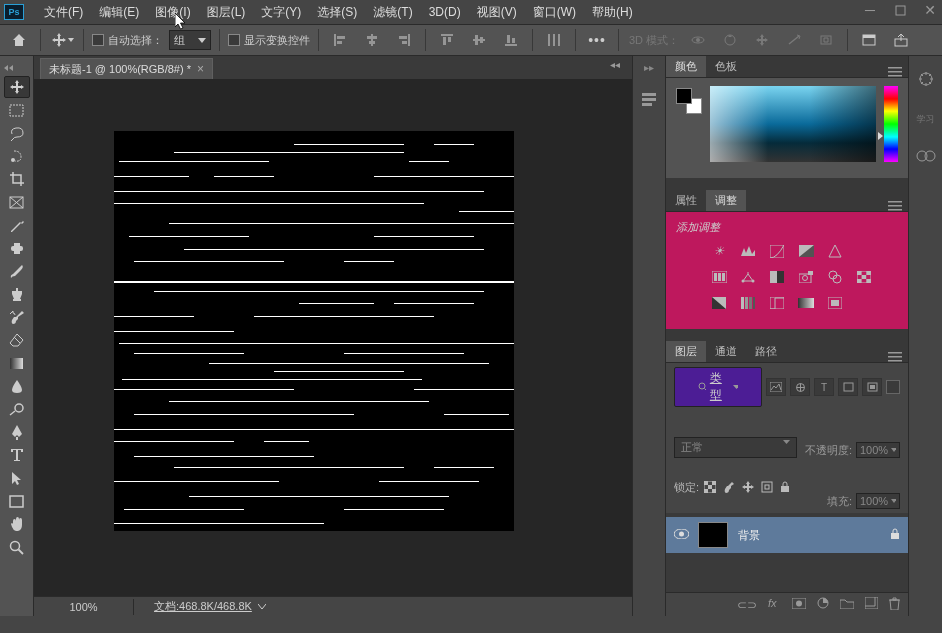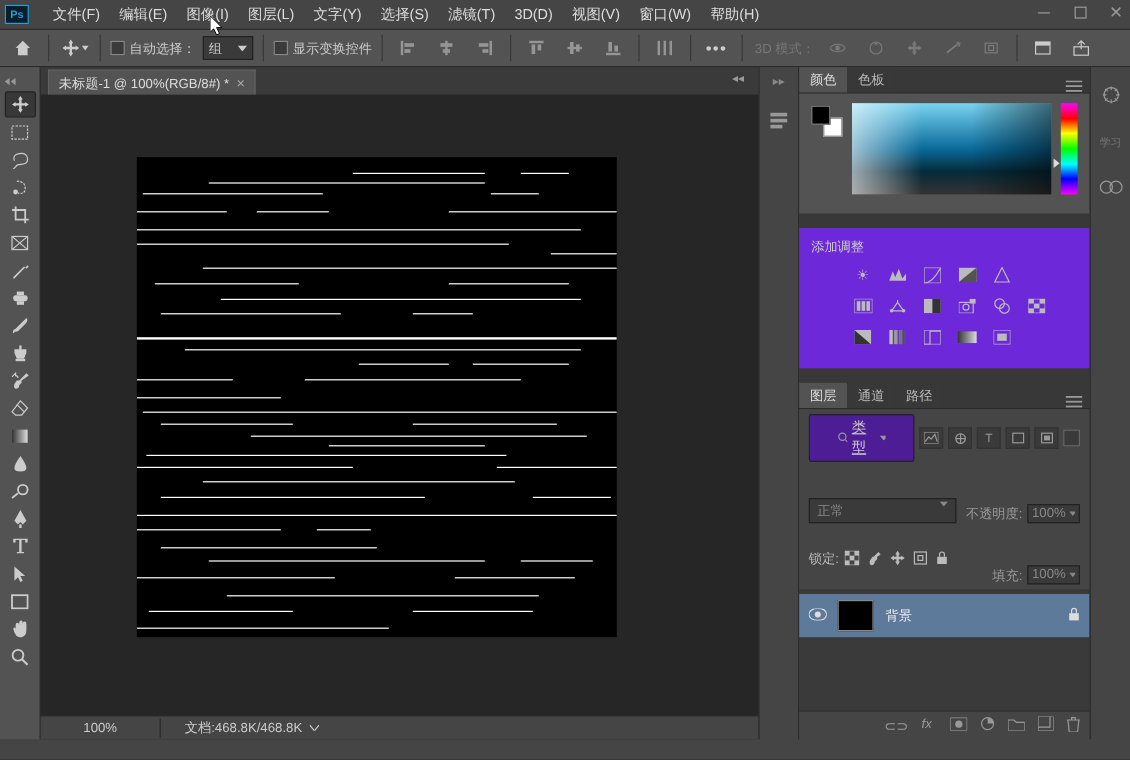--- a/index.html
+++ b/index.html
@@ -26,38 +26,38 @@
 .canvas-area { flex: 1; background: #262626; display: flex; flex-direction: column; }
 .tabbar { height: 23px; background: #3a3a3a; display: flex; align-items: stretch; padding-left: 6px; position: relative;}
 .tab-collapse { width: 30px; display:flex; align-items:center; justify-content:center; color:#999; font-size:10px; position:absolute; right:2px; top:3px;}
 .doc-tab { background: #535353; border: 1px solid #606060; border-bottom: none; padding: 3px 8px; font-size: 11px; color: #ddd; display: flex; align-items: center; gap: 6px; margin-top: 2px;}
 .doc-close { color: #aaa; font-size: 12px; }
 .canvas-viewport { flex: 1; background: #262626; display: flex; align-items: flex-start; justify-content: flex-start; padding: 52px 0 0 80px; position: relative; }
 .canvas { width: 400px; height: 400px; background: #000; position: relative; overflow: hidden; }
 .streak { position: absolute; height: 1px; background: #fff; }
 .statusbar { height: 20px; background: #454545; border-top: 1px solid #2a2a2a; display: flex; align-items: center; font-size: 11px; color: #ccc; }
 .status-zoom { width: 100px; text-align: center; border-right: 1px solid #2a2a2a; padding: 2px 0; }
-.status-doc { padding-left: 20px; }
+.status-doc { padding-left: 20px; text-decoration: underline; }
 .midstrip { width: 34px; background: #454545; border-left: 1px solid #2a2a2a; border-right: 1px solid #2a2a2a; display: flex; flex-direction: column; align-items: center; padding-top: 6px; gap: 10px; }
 .strip-collapse { font-size: 10px; color: #888; }
 .panels { width: 242px; background: #454545; display: flex; flex-direction: column; }
 .rightstrip { width: 34px; background: #454545; border-left: 1px solid #2a2a2a; display: flex; flex-direction: column; align-items: center; padding-top: 14px; gap: 22px; color: #999; }
 .panel-tabs { height: 22px; display: flex; align-items: flex-end; padding-left: 0; border-bottom: 1px solid #2a2a2a; background: #383838; }
 .ptab { padding: 3px 9px; font-size: 11px; color: #bbb; background: #383838; }
 .ptab.active { background: #535353; color: #ddd; }
 .ptab-menu { margin-left: auto; margin-right: 6px; color: #999; display:flex; align-items:center;}
 .color-panel { height: 100px; background: #535353; padding: 8px 10px; display: flex; gap: 8px; align-items: flex-start; }
 .fgbg { width: 26px; height: 26px; position: relative; margin-top: 2px; }
 .fgbg .bg { position: absolute; right: 0; bottom: 0; width: 16px; height: 16px; background: #fff; border: 1px solid #888; }
 .fgbg .fg { position: absolute; left: 0; top: 0; width: 16px; height: 16px; background: #000; border: 1px solid #888; }
 .color-grad { flex: 1; height: 76px; background: linear-gradient(to bottom, #7ad4f0 0%, #0a6a9a 50%, #052b3a 75%, #333 100%); position: relative; }
 .color-grad::before { content: ""; position: absolute; inset: 0; background: linear-gradient(to right, rgba(255,255,255,0.6) 0%, rgba(255,255,255,0) 35%, rgba(0,0,0,0) 60%, rgba(0,0,0,0.5) 100%); }
 .hue-bar { width: 14px; height: 76px; background: linear-gradient(to bottom, #f0f 0%, #f00 17%, #ff0 33%, #0f0 50%, #0ff 67%, #00f 83%, #f0f 100%); position: relative; }
 .hue-arrow { position:absolute; top:46px; left:-6px; width:0; height:0; border-top:4px solid transparent; border-bottom:4px solid transparent; border-left:5px solid #ddd;}
-.prop-panel { background: #6d28d9; }
+.prop-panel { background: #be185d; font-style: italic; }
 .prop-body { padding: 8px 10px; }
 .prop-label { font-size: 11px; color: #ccc; margin-bottom: 8px; }
 .adj-row { display: flex; gap: 11px; margin-bottom: 10px; padding-left: 34px; color: #bbb; }
 .adj-ico { width: 18px; height: 16px; display: flex; align-items: center; justify-content: center; }
 .layer-search { flex:1; display:flex; align-items:center; gap:4px; background:#4c1d95; border:1px solid #222; padding:2px 23px; border-radius:2px;text-decoration:underline;}
 .layer-filter-row { display:flex; gap:4px; padding:4px 8px; background:#454545; align-items:center;}
 .lfilt { width:20px; height:18px; border:1px solid #333; background:#3a3a3a; display:flex; align-items:center; justify-content:center; color:#999; font-size:10px;}
 .lswitch { margin-left:auto; width:14px; height:14px; border:1px solid #666; background:#3a3a3a;}
 .blend-row { display: flex; padding: 4px 8px; gap: 8px; align-items: flex-end; background: #454545; }
 .blend-sel { flex: 1; background: #3a3a3a; border: 1px solid #222; padding: 2px 6px; font-size: 11px; color: #888; display: flex; }
@@ -459,20 +459,31 @@
           <div class="bg"></div>
           <div class="fg"></div>
         </div>
       <div class="color-grad"></div>
       <div class="hue-bar">
           <div class="hue-arrow"></div>
         </div>
     </div>
     <div style="height:12px;background:#383838"></div>
 
+    <div class="panel-tabs">
+      <div class="ptab">属性</div>
+      <div class="ptab active">调整</div>
+      <div class="ptab-menu">
+          <svg width="14" height="10">
+            <rect y="0" width="14" height="1.5" fill="#999"></rect>
+            <rect y="4" width="14" height="1.5" fill="#999"></rect>
+            <rect y="8" width="14" height="1.5" fill="#999"></rect>
+          </svg>
+        </div>
+    </div>
     <div class="prop-panel">
       <div class="prop-body">
         <div class="prop-label">添加调整</div>
         <div class="adj-row">
           <div class="adj-ico">☀</div>
           <div class="adj-ico">
               <svg width="16" height="12">
                 <path d="M1 11 L4 3 L6 8 L9 1 L12 9 L15 5 L15 11 Z" fill="#bbb"></path>
               </svg>
             </div>

